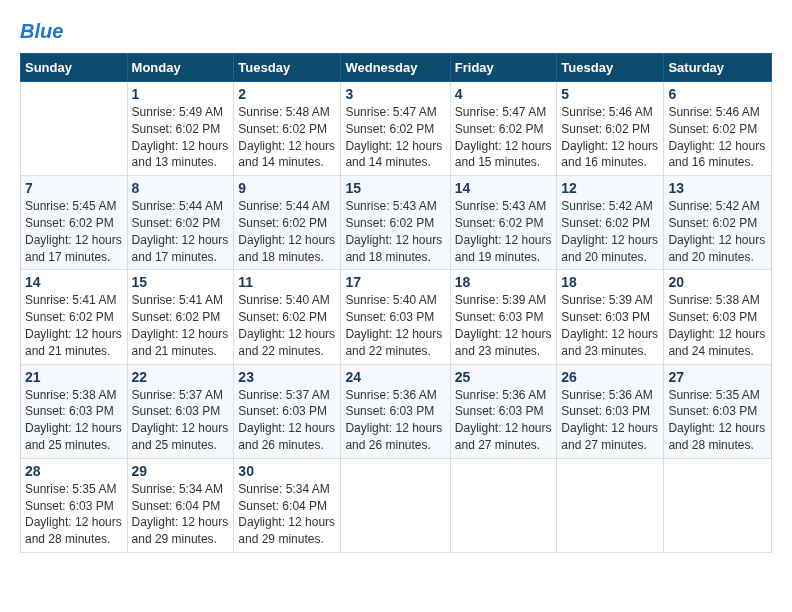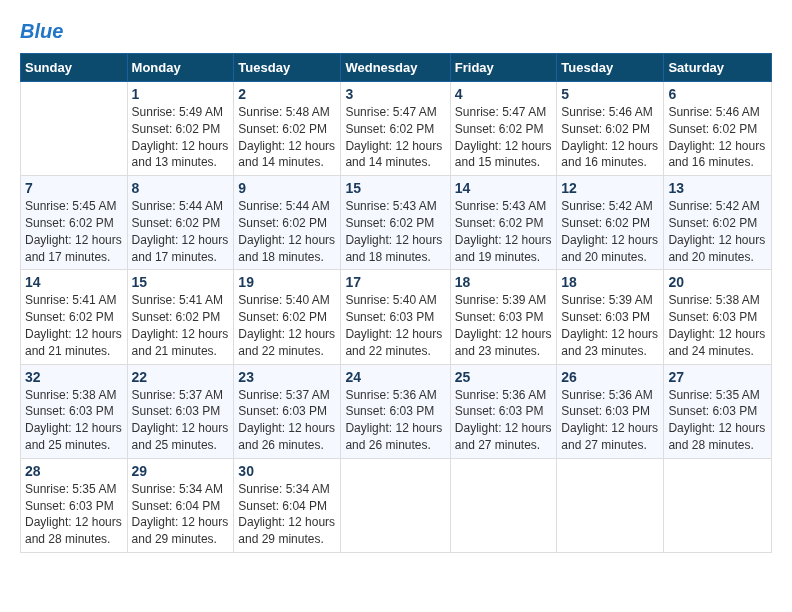--- a/index.html
+++ b/index.html
@@ -169,21 +169,21 @@
       <tr>
         <td>
           <span class="day-number">14</span>
           <div class="cell-text">Sunrise: 5:41 AM<br>Sunset: 6:02 PM<br>Daylight: 12 hours and 21 minutes.</div>
         </td>
         <td>
           <span class="day-number">15</span>
           <div class="cell-text">Sunrise: 5:41 AM<br>Sunset: 6:02 PM<br>Daylight: 12 hours and 21 minutes.</div>
         </td>
         <td>
-          <span class="day-number">19</span>
+          <span class="day-number">11</span>
           <div class="cell-text">Sunrise: 5:40 AM<br>Sunset: 6:02 PM<br>Daylight: 12 hours and 22 minutes.</div>
         </td>
         <td>
           <span class="day-number">17</span>
           <div class="cell-text">Sunrise: 5:40 AM<br>Sunset: 6:03 PM<br>Daylight: 12 hours and 22 minutes.</div>
         </td>
         <td>
           <span class="day-number">18</span>
           <div class="cell-text">Sunrise: 5:39 AM<br>Sunset: 6:03 PM<br>Daylight: 12 hours and 23 minutes.</div>
         </td>
@@ -191,21 +191,21 @@
           <span class="day-number">18</span>
           <div class="cell-text">Sunrise: 5:39 AM<br>Sunset: 6:03 PM<br>Daylight: 12 hours and 23 minutes.</div>
         </td>
         <td>
           <span class="day-number">20</span>
           <div class="cell-text">Sunrise: 5:38 AM<br>Sunset: 6:03 PM<br>Daylight: 12 hours and 24 minutes.</div>
         </td>
       </tr>
       <tr>
         <td>
-          <span class="day-number">32</span>
+          <span class="day-number">21</span>
           <div class="cell-text">Sunrise: 5:38 AM<br>Sunset: 6:03 PM<br>Daylight: 12 hours and 25 minutes.</div>
         </td>
         <td>
           <span class="day-number">22</span>
           <div class="cell-text">Sunrise: 5:37 AM<br>Sunset: 6:03 PM<br>Daylight: 12 hours and 25 minutes.</div>
         </td>
         <td>
           <span class="day-number">23</span>
           <div class="cell-text">Sunrise: 5:37 AM<br>Sunset: 6:03 PM<br>Daylight: 12 hours and 26 minutes.</div>
         </td>

